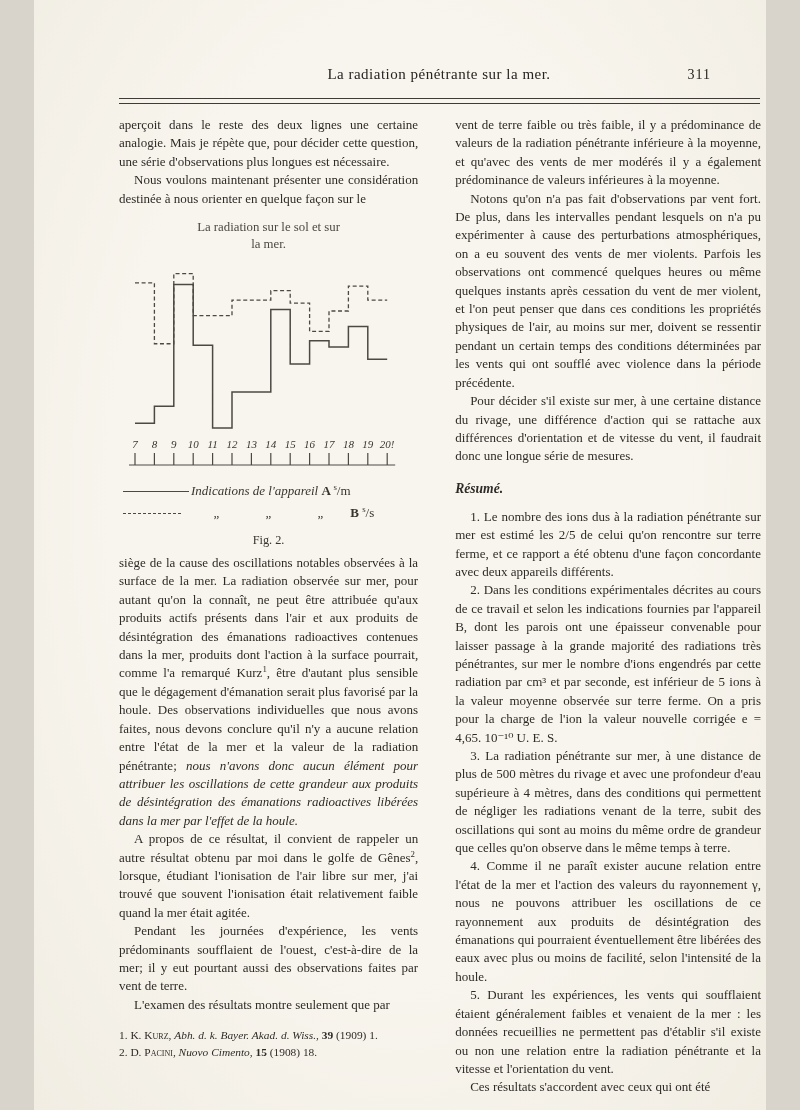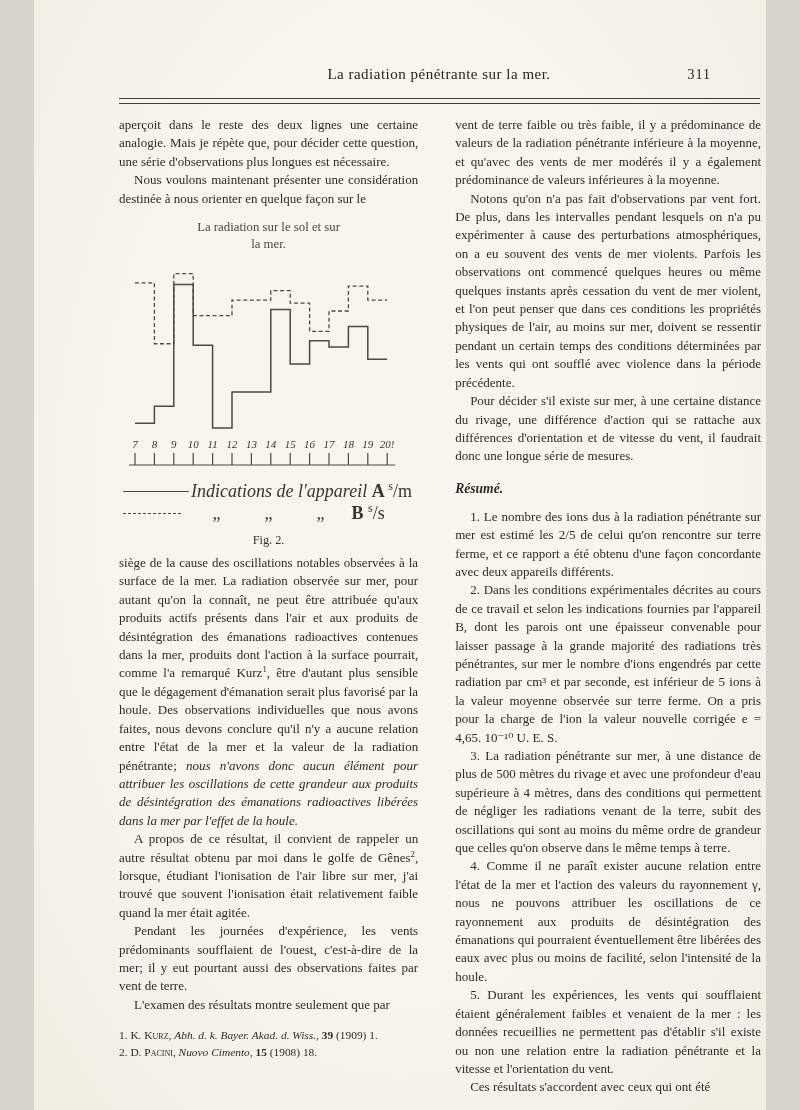--- a/index.html
+++ b/index.html
@@ -23,21 +23,21 @@
   .rs-b{font-weight:bold;}
   .rs-sc{font-variant:small-caps;}
   .rs-sup{vertical-align:super;font-size:.68em;line-height:0;}
   .rs-dit{display:inline-block;width:52px;text-align:center;letter-spacing:1px;}
   
   .figure{margin:11px 0 6px 0;}
   .fig-title{text-align:center;font-size:12.8px;line-height:17px;color:#4c4842;margin-bottom:2px;}
   .fig-chart{display:block;margin-left:2px;}
   .tick-label{font-family:"Liberation Serif","DejaVu Serif",serif;font-style:italic;font-size:11px;fill:#38352f;}
   .tick-mark{stroke:#4c4944;stroke-width:1.2;}
-  .legend{margin:6px 0 4px 4px;font-size:18px;color:#38352f;}
+  .legend{margin:6px 0 4px 4px;font-size:13px;color:#38352f;}
   .legend-row{display:flex;align-items:center;height:22px;}
   .key-line{display:inline-block;width:66px;height:0;border-top:1.5px solid #4c4944;margin-right:2px;}
   .key-line.dashed{border-top-style:dashed;width:58px;margin-right:10px;}
   .legend-text{white-space:nowrap;}
   .fig-caption{text-align:center;font-size:12.3px;color:#38352f;margin-top:9px;}
   .resume-head{font-weight:bold;font-style:italic;font-size:13.6px;margin:15px 0 11px 0;}
   .footnotes{margin-top:13px;font-size:11.4px;line-height:16.5px;}
   .footnotes p{font-size:11.4px;line-height:16.5px;text-align:left;}
 </style>
 </head>

